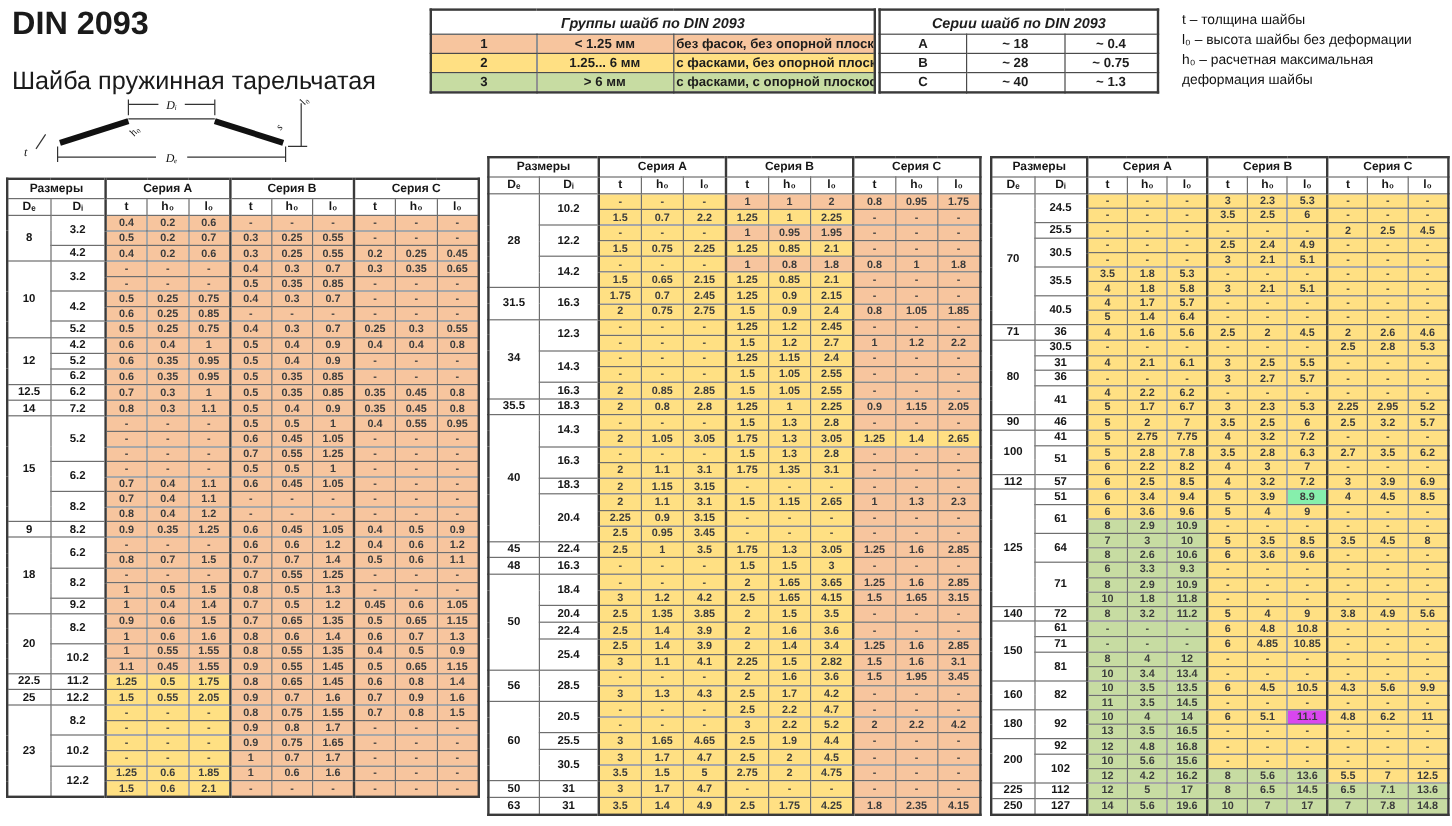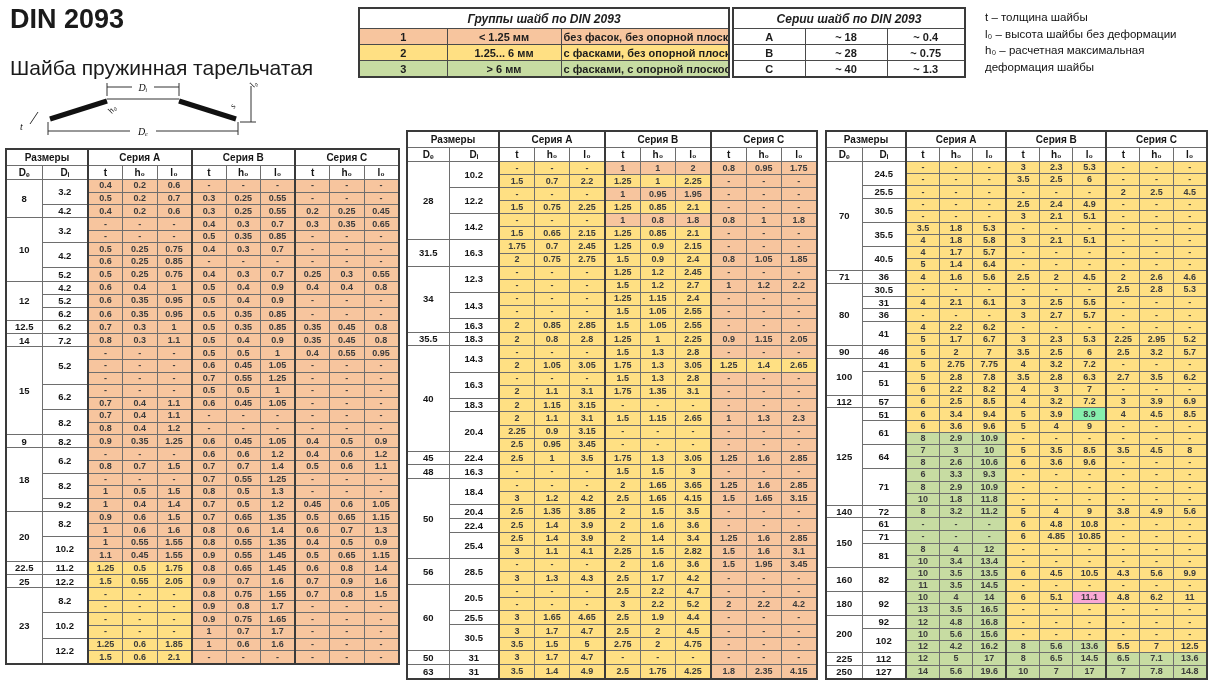--- a/index.html
+++ b/index.html
@@ -1597,21 +1597,21 @@
           <td style="background: rgb(255, 224, 131);">-</td>
         </tr>
         <tr>
           <td rowspan="2" class="de">180</td>
           <td rowspan="2" class="di">92</td>
           <td class="sec" style="background: rgb(199, 220, 162);">10</td>
           <td style="background: rgb(199, 220, 162);">4</td>
           <td style="background: rgb(199, 220, 162);">14</td>
           <td class="sec" style="background: rgb(255, 224, 131);">6</td>
           <td style="background: rgb(255, 224, 131);">5.1</td>
-          <td style="background: #f9a8d4;">11.1</td>
+          <td style="background: #d946ef;">11.1</td>
           <td class="sec" style="background: rgb(255, 224, 131);">4.8</td>
           <td style="background: rgb(255, 224, 131);">6.2</td>
           <td style="background: rgb(255, 224, 131);">11</td>
         </tr>
         <tr>
           <td class="sec" style="background: rgb(199, 220, 162);">13</td>
           <td style="background: rgb(199, 220, 162);">3.5</td>
           <td style="background: rgb(199, 220, 162);">16.5</td>
           <td class="sec" style="background: rgb(255, 224, 131);">-</td>
           <td style="background: rgb(255, 224, 131);">-</td>

